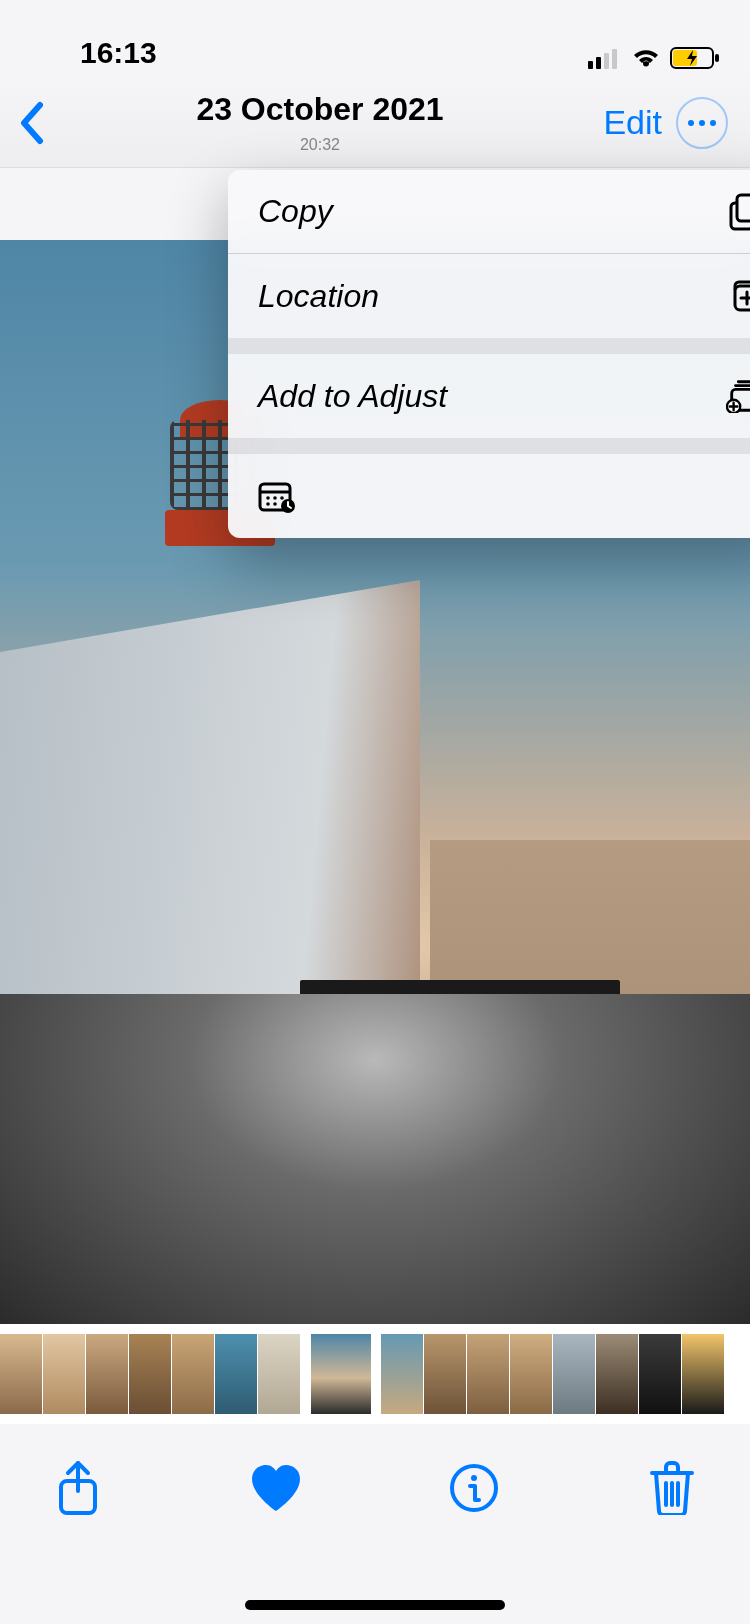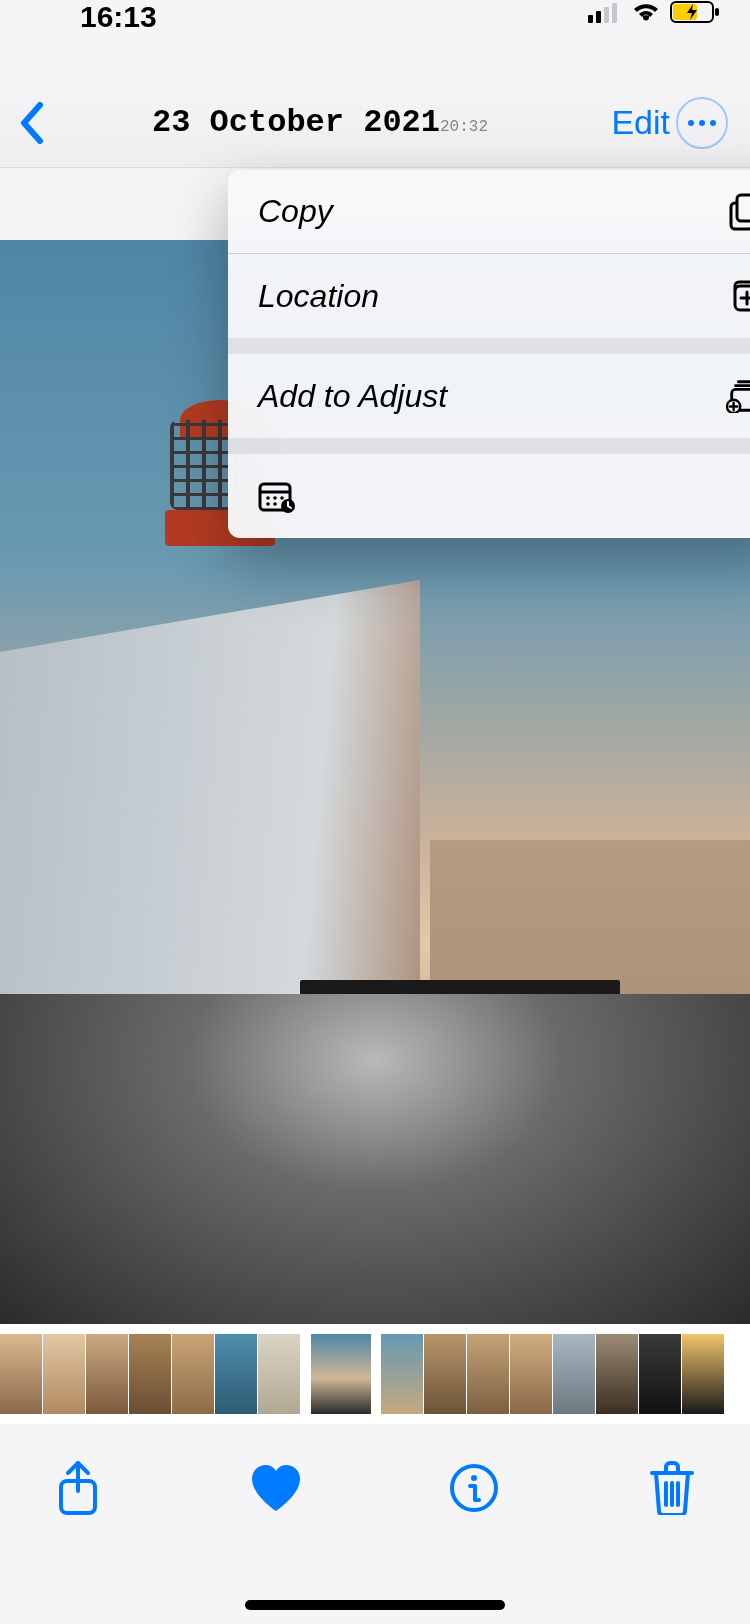--- a/index.html
+++ b/index.html
@@ -1,28 +1,28 @@
 <!DOCTYPE html>
 <html><head>
 <meta charset="utf-8">
 <style>
   * { margin: 0; padding: 0; box-sizing: border-box; -webkit-font-smoothing: antialiased; }
   html, body { width: 750px; height: 1624px; background: #f2f2f7; font-family: -apple-system, "Helvetica Neue", Helvetica, Arial, sans-serif; overflow: hidden; }
   .screen { position: relative; width: 750px; height: 1624px; background: #f5f5f7; }
   
-  .status-bar { position: absolute; top: 0; left: 0; right: 0; height: 70px; display: flex; align-items: flex-start; justify-content: space-between; padding: 0 30px; }
+  .status-bar { position: absolute; top: 0; left: 0; right: 0; height: 70px; display: flex; align-items: flex-end; justify-content: space-between; padding: 0 30px; }
   .status-time { font-size: 30px; font-weight: 600; padding-left: 50px; }
   .status-right { display: flex; align-items: center; gap: 8px; }
   
   .nav-bar { position: absolute; top: 78px; left: 0; right: 0; height: 90px; display: flex; align-items: center; border-bottom: 1px solid rgba(0,0,0,0.1); background: linear-gradient(#f5f5f7,#eeeef0); }
   .nav-left { width: 110px; display: flex; align-items: center; justify-content: flex-start; padding-left: 18px; }
-  .nav-center { flex: 1; display: flex; flex-direction: row; align-items: center; justify-content: center; font-family: Liberation Mono, monospace; }
+  .nav-center { flex: 1; display: flex; flex-direction: column; align-items: center; justify-content: space-between; }
   .nav-title { font-size: 32px; font-weight: 600; color: #000; }
   .nav-subtitle { font-size: 16px; color: #3c3c43; opacity: .6; margin-top: 8px; }
-  .nav-right { width: 220px; display: flex; align-items: center; justify-content: flex-end; gap: 6px; padding-right: 22px; }
+  .nav-right { width: 220px; display: flex; align-items: center; justify-content: flex-end; gap: 14px; padding-right: 22px; }
   .edit-btn { color: #007aff; font-size: 34px; font-weight: 400; }
   .more-btn { width: 52px; height: 52px; border-radius: 50%; border: 2px solid rgba(0,122,255,0.35); display:flex; align-items:center; justify-content:center; }
   .more-dots { display:flex; gap:5px; }
   .more-dots span { width:6px; height:6px; border-radius:50%; background:#007aff; }
   
   .photo-wrap { position: absolute; top: 240px; left: 0; right: 0; bottom: 300px; background: #fff; }
   .photo { position: absolute; top: 0; left: 0; right: 0; bottom: 0; overflow: hidden; }
   .sky { position:absolute; top:0; left:0; right:0; height:100%; background: linear-gradient(180deg,#4f86a6 0%,#6a9ab2 30%,#c9b19a 55%,#e3c8a8 65%,#b49f88 80%,#3b3b3b 100%); }
   .building-left { position:absolute; left:0; top:340px; width:420px; height:720px; background: linear-gradient(95deg,#b6bfc6 0%,#d4d9dc 70%,#a7836a 100%); clip-path: polygon(0 10%, 100% 0, 100% 100%, 0 100%); }
   .building-right { position:absolute; right:0; top:600px; width:320px; height:300px; background: linear-gradient(180deg,#b59b81 0%,#a38b73 100%); }

